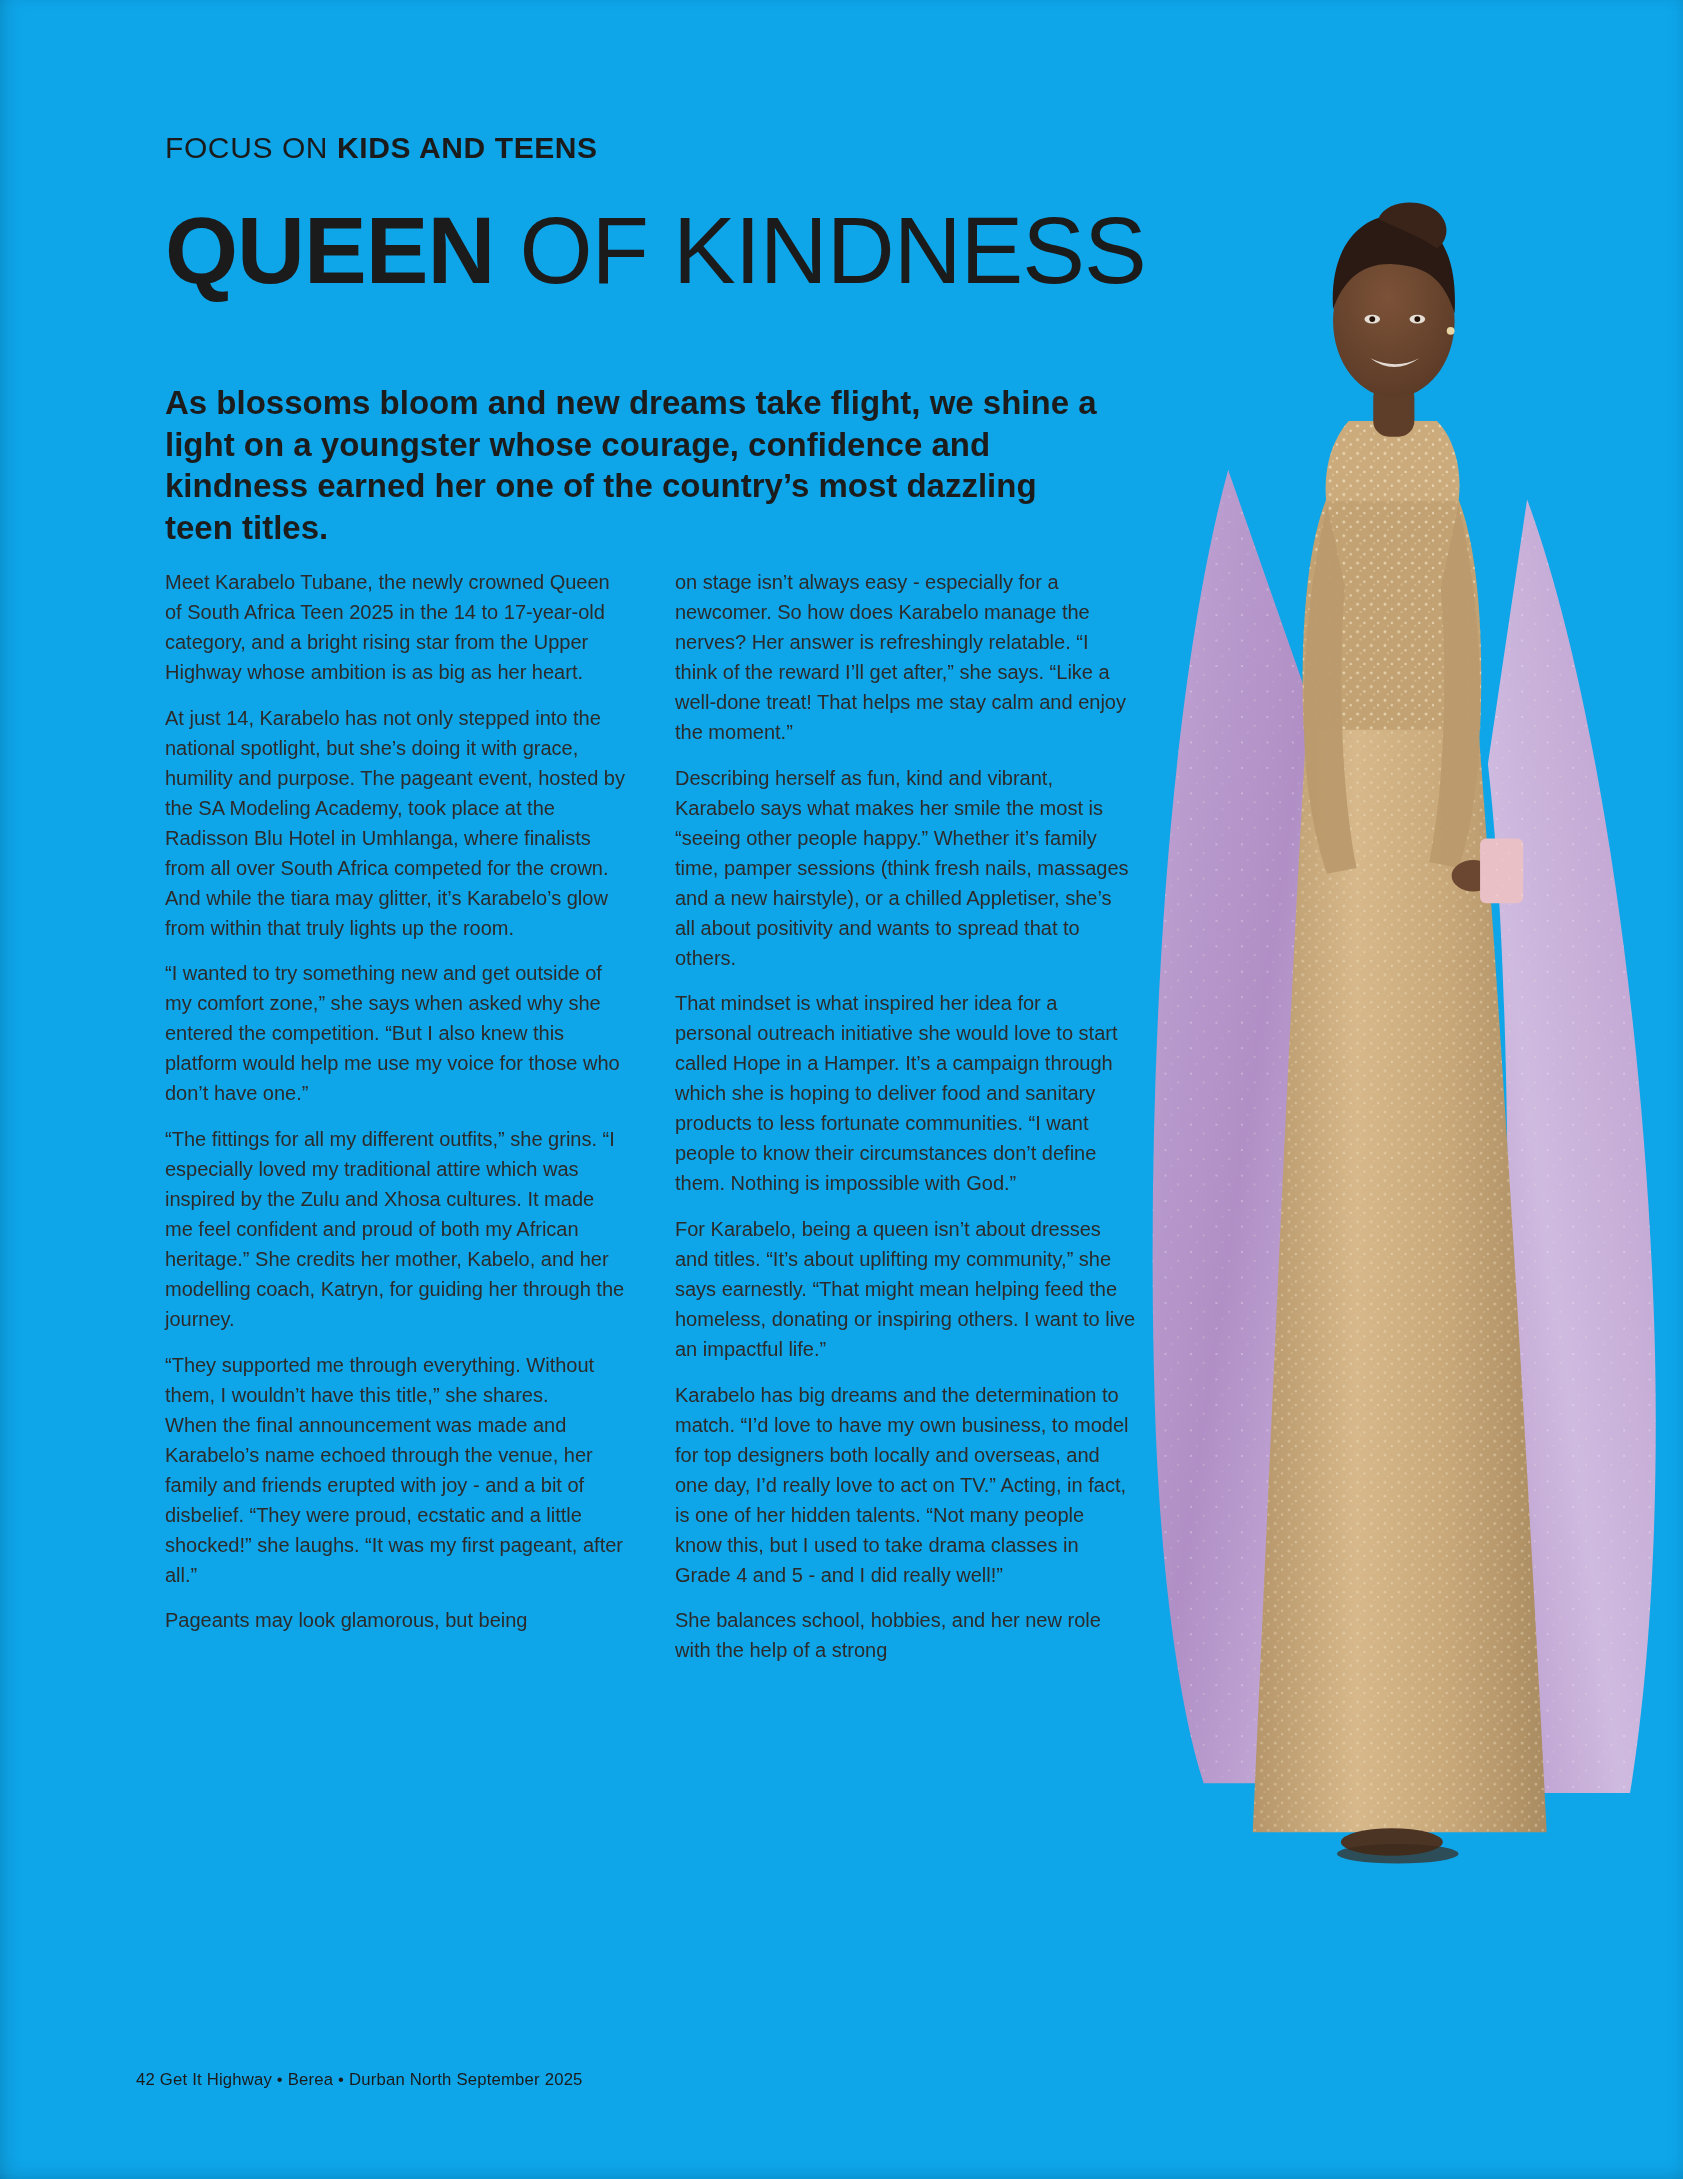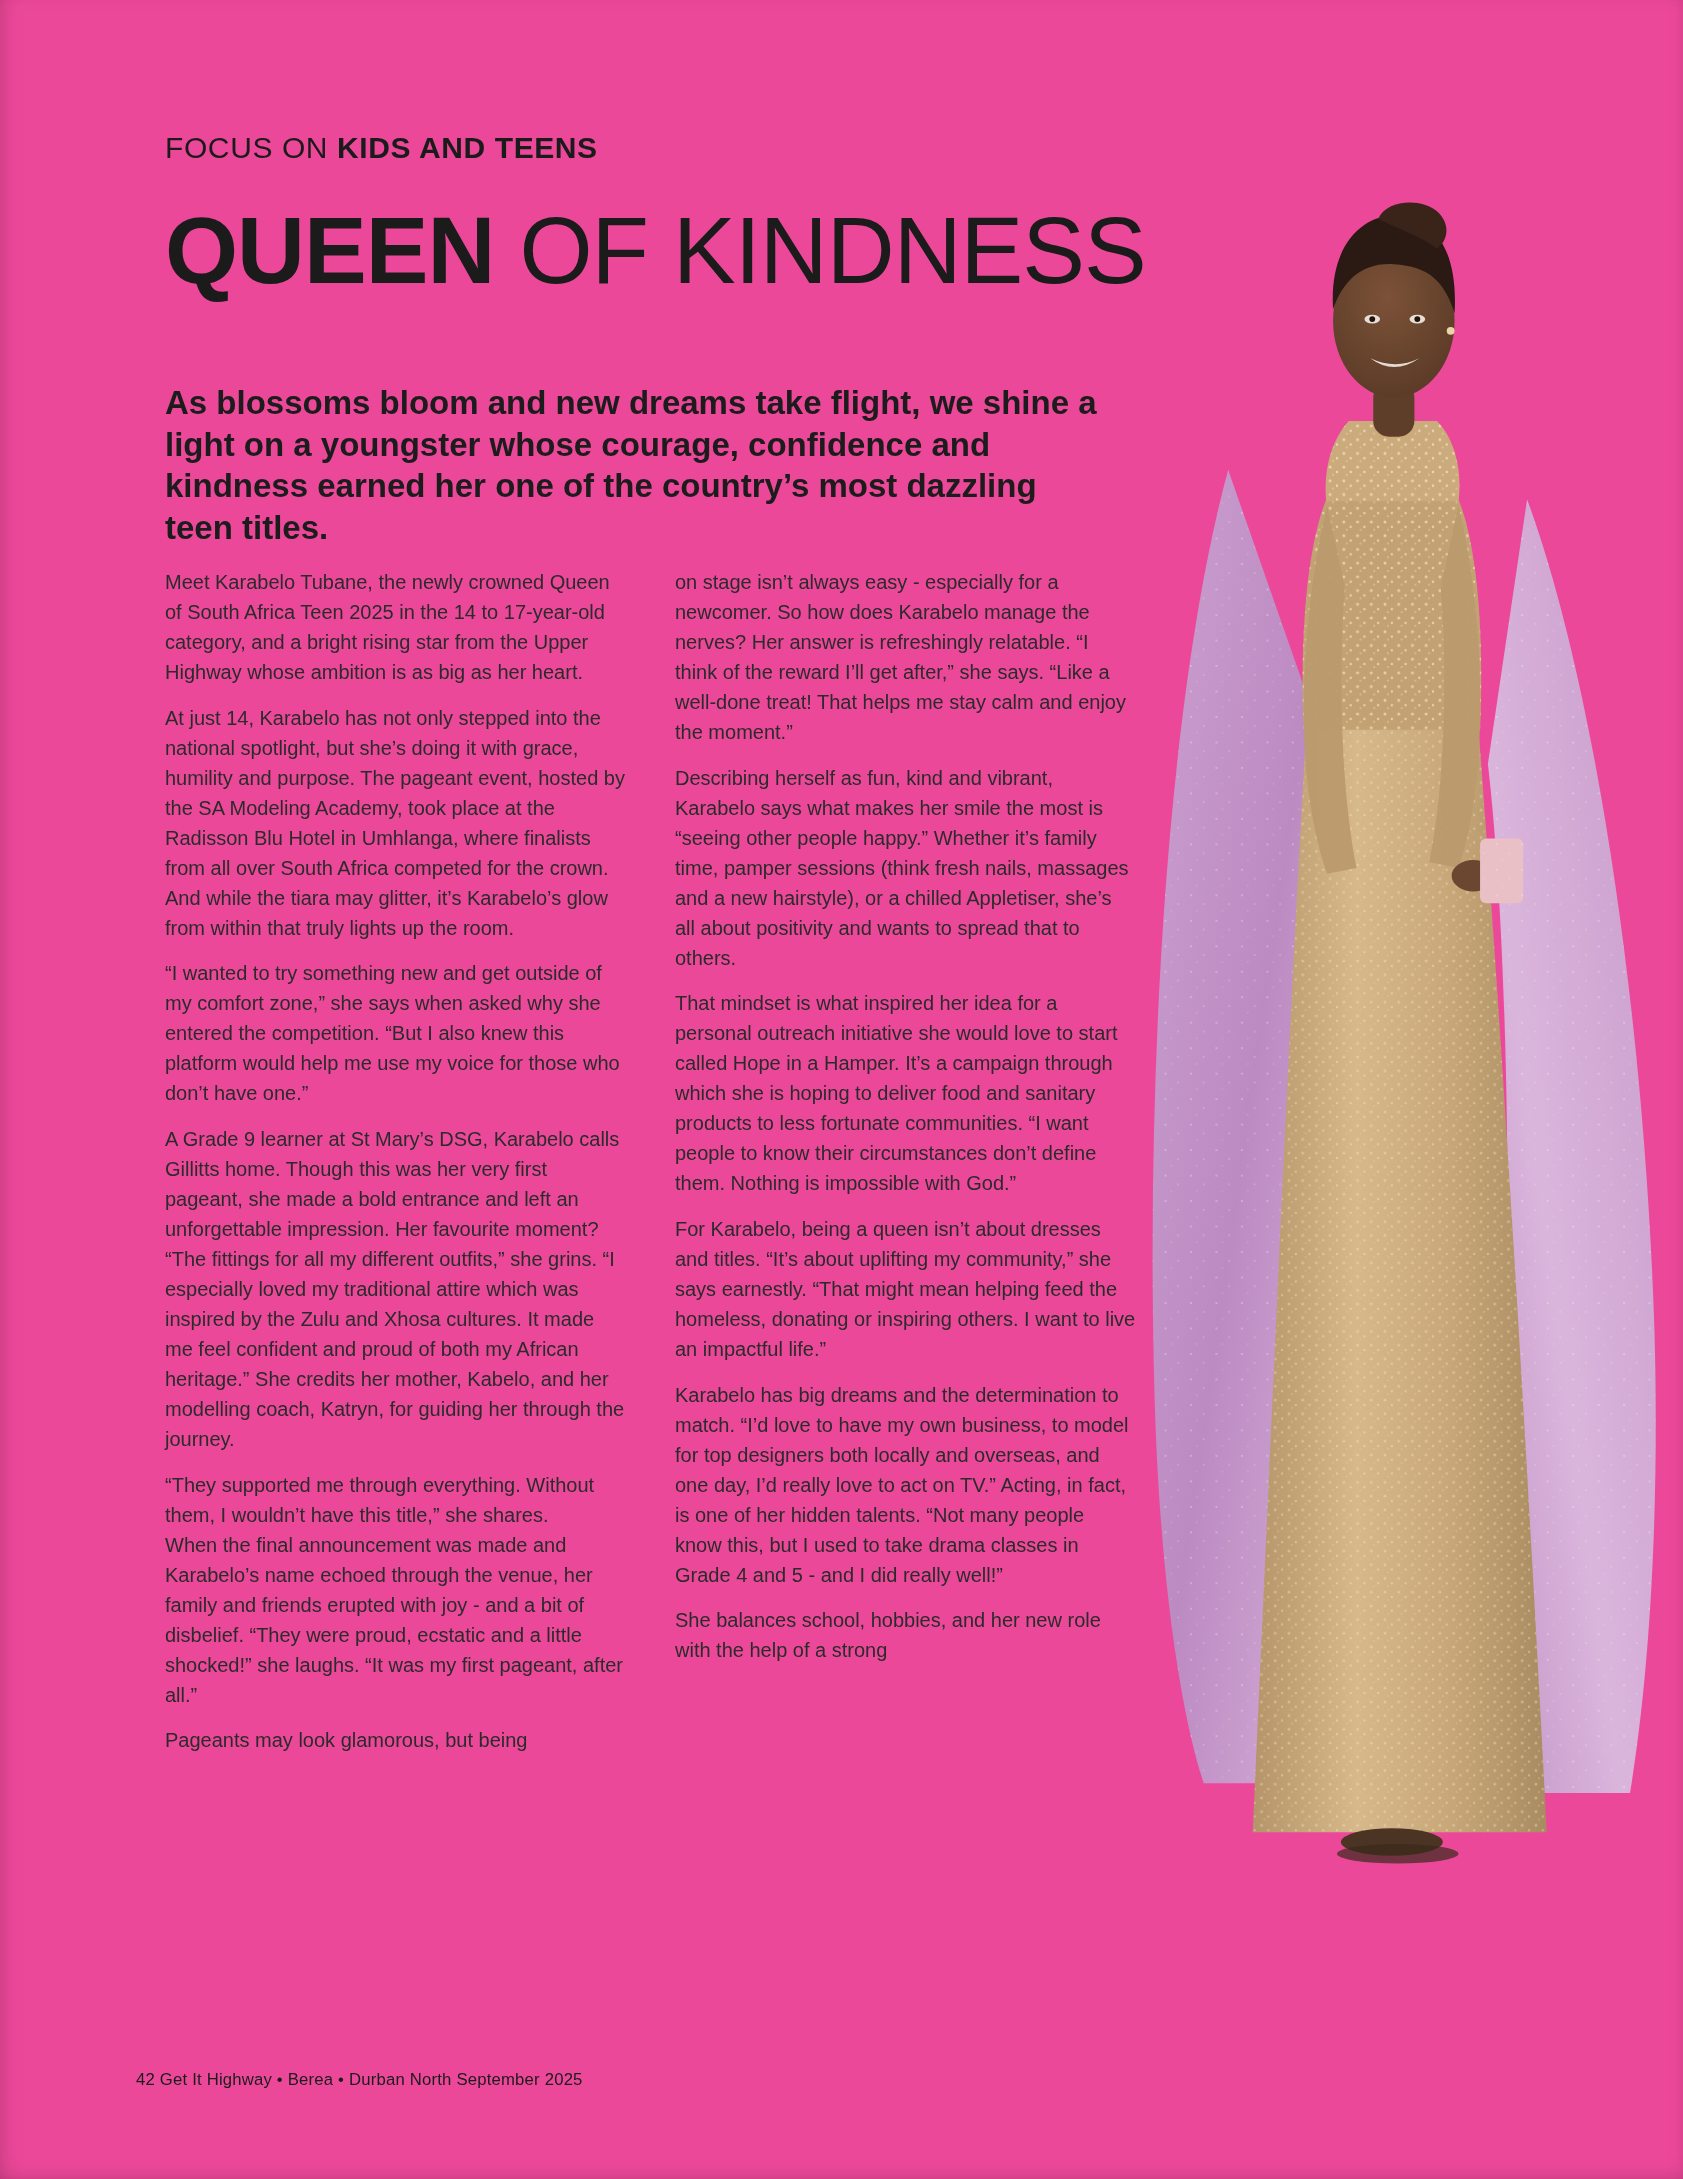--- a/index.html
+++ b/index.html
@@ -13,21 +13,21 @@
     position: relative;
     overflow: hidden;
     font-family: "Liberation Sans", sans-serif;
     color: #231f20;
   }
   .page {
     position: absolute;
     left: 0; top: 0;
     width: 1684px;
     height: 2180px;
-    background: #ec4899;
+    background: #0ea5e9;
   }
   
   .page::after {
     content: "";
     position: absolute;
     left: 0; top: 0; right: 0; bottom: 0;
     pointer-events: none;
     box-shadow: inset 13.7px 0 25.5px -17.6px rgba(0,0,0,0.25),
                 inset -9.8px 0 21.6px -15.7px rgba(0,0,0,0.18),
                 inset 0 -13.7px 25.5px -17.6px rgba(0,0,0,0.20);
@@ -130,21 +130,20 @@
     <span class="bold">QUEEN</span><span> OF KINDNESS</span>
   </div>
 
   <div class="standfirst">As blossoms bloom and new dreams take flight, we shine a light on a youngster whose courage, confidence and kindness earned her one of the country’s most dazzling teen titles.</div>
 
   <div class="columns">
     <div class="col col-left">
       <p>Meet Karabelo Tubane, the newly crowned Queen of South Africa Teen 2025 in the 14 to 17-year-old category, and a bright rising star from the Upper Highway whose ambition is as big as her heart.</p>
       <p>At just 14, Karabelo has not only stepped into the national spotlight, but she’s doing it with grace, humility and purpose. The pageant event, hosted by the SA Modeling Academy, took place at the Radisson Blu Hotel in Umhlanga, where finalists from all over South Africa competed for the crown. And while the tiara may glitter, it’s Karabelo’s glow from within that truly lights up the room.</p>
       <p>“I wanted to try something new and get outside of my comfort zone,” she says when asked why she entered the competition. “But I also knew this platform would help me use my voice for those who don’t have one.”</p>
-      <p class="tight">A Grade 9 learner at St Mary’s DSG, Karabelo calls Gillitts home. Though this was her very first pageant, she made a bold entrance and left an unforgettable impression. Her favourite moment?</p>
       <p>“The fittings for all my different outfits,” she grins. “I especially loved my traditional attire which was inspired by the Zulu and Xhosa cultures. It made me feel confident and proud of both my African heritage.” She credits her mother, Kabelo, and her modelling coach, Katryn, for guiding her through the journey.</p>
       <p class="tight">“They supported me through everything. Without them, I wouldn’t have this title,” she shares.</p>
       <p>When the final announcement was made and Karabelo’s name echoed through the venue, her family and friends erupted with joy - and a bit of disbelief. “They were proud, ecstatic and a little shocked!” she laughs. “It was my first pageant, after all.”</p>
       <p>Pageants may look glamorous, but being</p>
     </div>
     <div class="col col-right">
       <p>on stage isn’t always easy - especially for a newcomer. So how does Karabelo manage the nerves? Her answer is refreshingly relatable. “I think of the reward I’ll get after,” she says. “Like a well-done treat! That helps me stay calm and enjoy the moment.”</p>
       <p>Describing herself as fun, kind and vibrant, Karabelo says what makes her smile the most is “seeing other people happy.” Whether it’s family time, pamper sessions (think fresh nails, massages and a new hairstyle), or a chilled Appletiser, she’s all about positivity and wants to spread that to others.</p>
       <p>That mindset is what inspired her idea for a personal outreach initiative she would love to start called Hope in a Hamper. It’s a campaign through which she is hoping to deliver food and sanitary products to less fortunate communities. “I want people to know their circumstances don’t define them. Nothing is impossible with God.”</p>
       <p>For Karabelo, being a queen isn’t about dresses and titles. “It’s about uplifting my community,” she says earnestly. “That might mean helping feed the homeless, donating or inspiring others. I want to live an impactful life.”</p>

